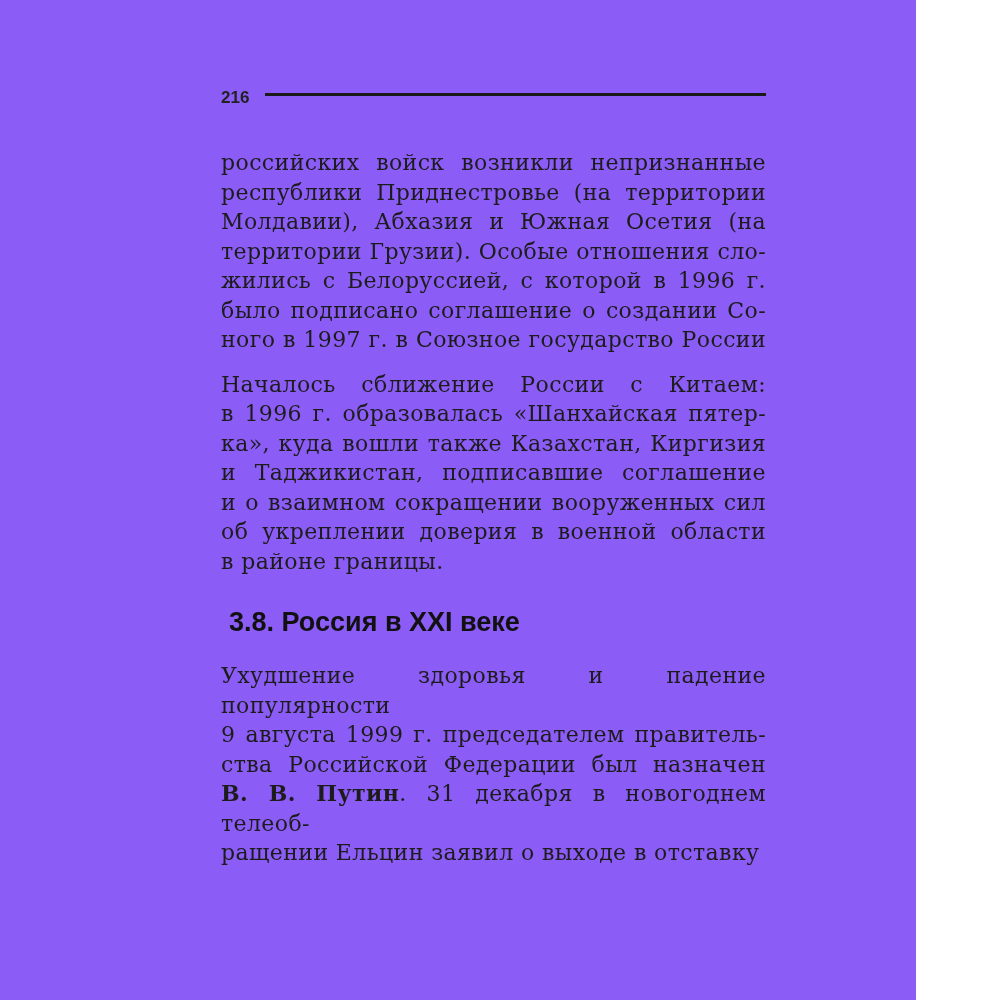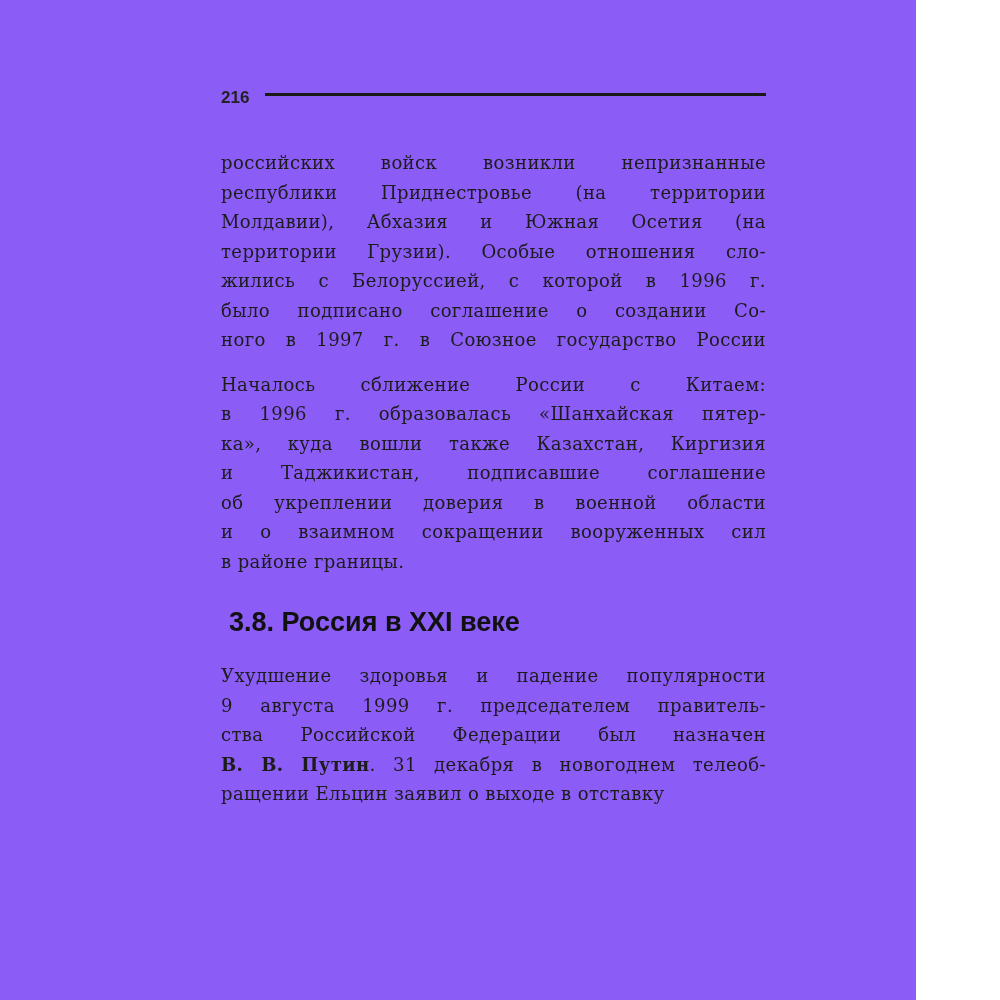--- a/index.html
+++ b/index.html
@@ -42,21 +42,21 @@
     border: 2px solid #222222;
     flex: 0 0 auto;
   }
   .rule {
     border-bottom: 3px solid #1a1a1a;
     margin-top: 5px;
   }
   .content { margin-top: 40px; }
   .paragraph { margin: 0 0 15px 0; }
   .line {
-    font-size: 18px;
+    font-size: 22px;
     line-height: 29.5px;
     letter-spacing: 0.4px;
     text-align: justify;
     text-align-last: justify;
     white-space: normal;
   }
   .line.last { text-align-last: left; }
   .bold { font-weight: bold; }
   .section-heading {
     font-family: "Liberation Sans", sans-serif;
@@ -89,22 +89,22 @@
           <div class="line"><span>территории Грузии). Особые отношения сло-</span></div>
           <div class="line"><span>жились с Белоруссией, с которой в 1996 г.</span></div>
           <div class="line"><span>было подписано соглашение о создании Со-</span></div>
           <div class="line"><span>ного в 1997 г. в Союзное государство России</span></div>
         </div>
         <div class="paragraph">
           <div class="line"><span>Началось сближение России с Китаем:</span></div>
           <div class="line"><span>в 1996 г. образовалась «Шанхайская пятер-</span></div>
           <div class="line"><span>ка», куда вошли также Казахстан, Киргизия</span></div>
           <div class="line"><span>и Таджикистан, подписавшие соглашение</span></div>
+          <div class="line"><span>и о взаимном сокращении вооруженных сил</span></div>
           <div class="line"><span>об укреплении доверия в военной области</span></div>
-          <div class="line"><span>и о взаимном сокращении вооруженных сил</span></div>
           <div class="line last"><span>в районе границы.</span></div>
         </div>
         <h2 class="section-heading">3.8. Россия в XXI веке</h2>
         <div class="paragraph">
           <div class="line"><span>Ухудшение здоровья и падение популярности</span></div>
           <div class="line"><span>9 августа 1999 г. председателем правитель-</span></div>
           <div class="line"><span>ства Российской Федерации был назначен</span></div>
           <div class="line"><span class="bold">В. В. Путин</span><span>. 31 декабря в новогоднем телеоб-</span></div>
           <div class="line last"><span>ращении Ельцин заявил о выходе в отставку</span></div>
         </div>

